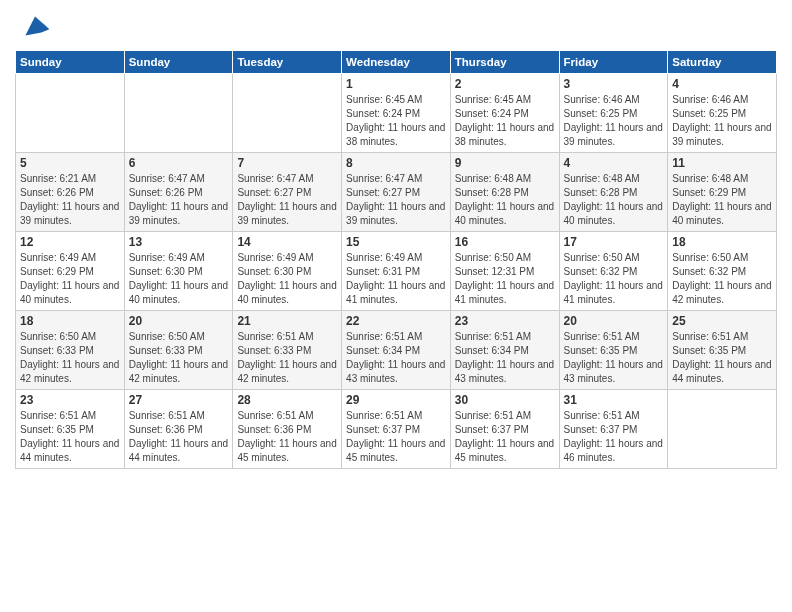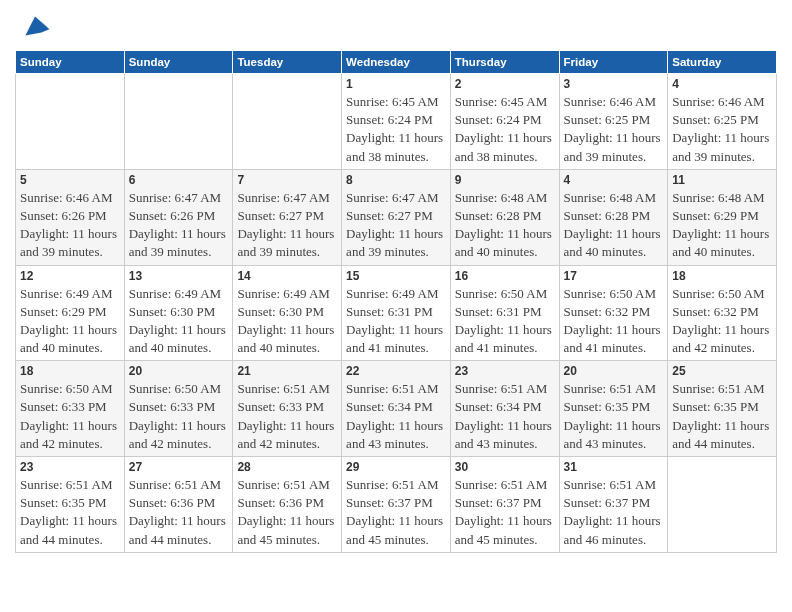--- a/index.html
+++ b/index.html
@@ -77,24 +77,23 @@
     .calendar tbody tr:nth-child(even) td {
       background: #f5f5f5;
     }
     .day-number {
       font-size: 12px;
       font-weight: bold;
       display: block;
       margin-bottom: 2px;
     }
     .day-info {
-      font-size: 13px;
+      font-size: 10px;
       line-height: 1.4;
       color: #444;
-      font-family: Liberation Serif, serif;
     }
     .empty { background: #fff !important; }
   </style>
 </head>
 <body>
 
 <div class="container">
   <div class="header">
     <div class="logo">
       <div>
@@ -154,21 +153,21 @@
           <td>
             <span class="day-number">4</span>
             <div class="day-info">Sunrise: 6:46 AM
 Sunset: 6:25 PM
 Daylight: 11 hours and 39 minutes.</div>
           </td>
         </tr>
         <tr>
           <td>
             <span class="day-number">5</span>
-            <div class="day-info">Sunrise: 6:46 AM
+            <div class="day-info">Sunrise: 6:21 AM
 Sunset: 6:26 PM
 Daylight: 11 hours and 39 minutes.</div>
           </td>
           <td>
             <span class="day-number">6</span>
             <div class="day-info">Sunrise: 6:47 AM
 Sunset: 6:26 PM
 Daylight: 11 hours and 39 minutes.</div>
           </td>
           <td>
@@ -223,21 +222,21 @@
           </td>
           <td>
             <span class="day-number">15</span>
             <div class="day-info">Sunrise: 6:49 AM
 Sunset: 6:31 PM
 Daylight: 11 hours and 41 minutes.</div>
           </td>
           <td>
             <span class="day-number">16</span>
             <div class="day-info">Sunrise: 6:50 AM
-Sunset: 6:31 PM
+Sunset: 12:31 PM
 Daylight: 11 hours and 41 minutes.</div>
           </td>
           <td>
             <span class="day-number">17</span>
             <div class="day-info">Sunrise: 6:50 AM
 Sunset: 6:32 PM
 Daylight: 11 hours and 41 minutes.</div>
           </td>
           <td>
             <span class="day-number">18</span>

